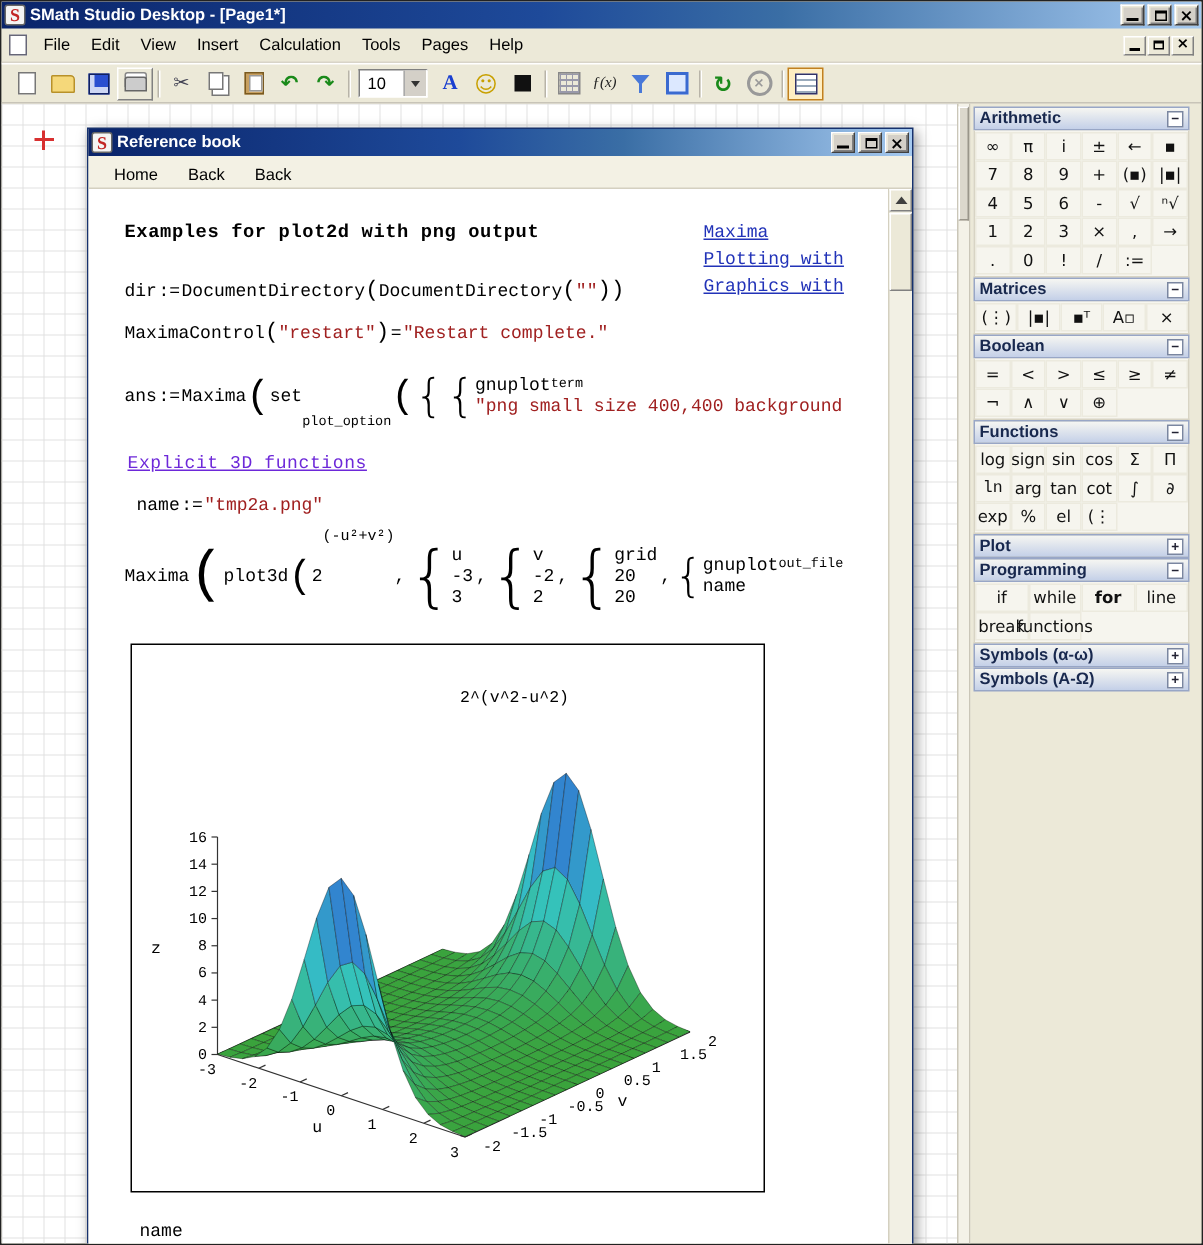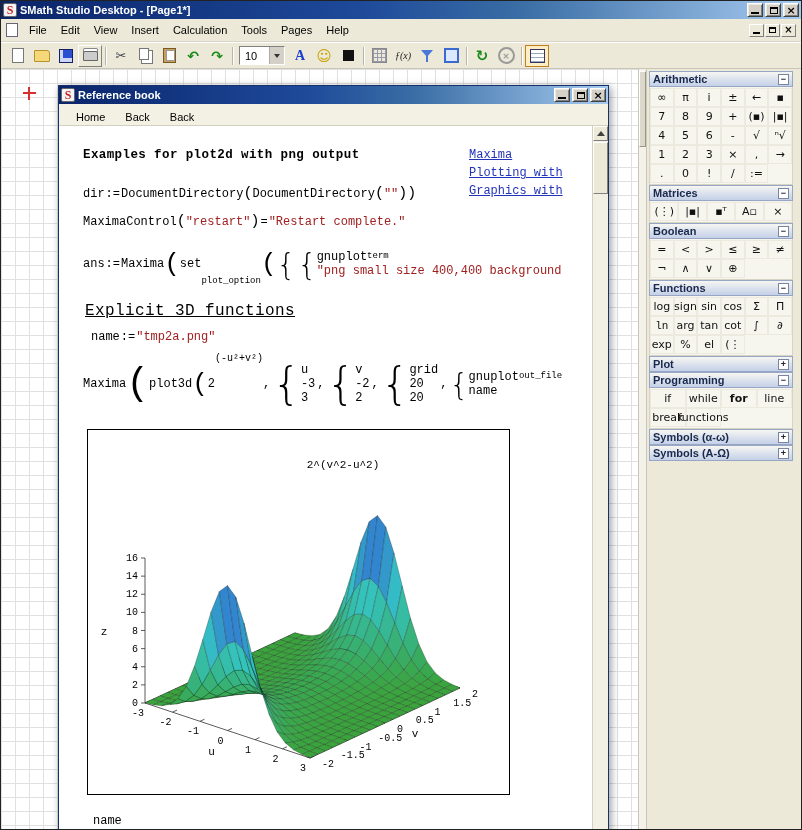--- a/index.html
+++ b/index.html
@@ -124,21 +124,21 @@
   .sb-thumb{position:absolute;top:16px;left:0;right:0;height:52px;background:#ece9d8;
     border:1px solid;border-color:#fff #808080 #808080 #fff}
 
   
   .h1{position:absolute;left:24px;top:22px;font-family:"Liberation Mono",monospace;
     font-weight:bold;font-size:12.5px;letter-spacing:.4px;color:#000}
   .links{position:absolute;left:410px;top:20px;display:flex;flex-direction:column}
   .links a{color:#2233b8;text-decoration:underline;font-family:"Liberation Mono",monospace;
     font-size:12px;line-height:18px;white-space:nowrap;cursor:pointer}
   .h2{position:absolute;left:26px;top:176px;font-family:"Liberation Mono",monospace;
-    font-size:16px;text-decoration:underline;letter-spacing:.4px;color:#000000}
+    font-size:12px;text-decoration:underline;letter-spacing:.4px;color:#6d28d9}
 
   .mx{position:absolute;display:flex;align-items:center;font-family:"Liberation Mono",monospace;
     font-size:12px;color:#000;white-space:nowrap;left:24px}
   .mx .op{padding:0 1px}
   .mx .str{color:#a02020}
   .mx .sub{font-size:9px;align-self:flex-end;transform:translateY(-1px)}
   .mx .sup{font-size:10px;align-self:flex-start;transform:translateY(-2px)}
   .mx .par{line-height:1;font-weight:400}
   .brace{line-height:.9;font-family:"DejaVu Sans",sans-serif;font-weight:300;color:#000}
   .stkwrap{display:inline-flex;align-items:center;margin:0 2px}

